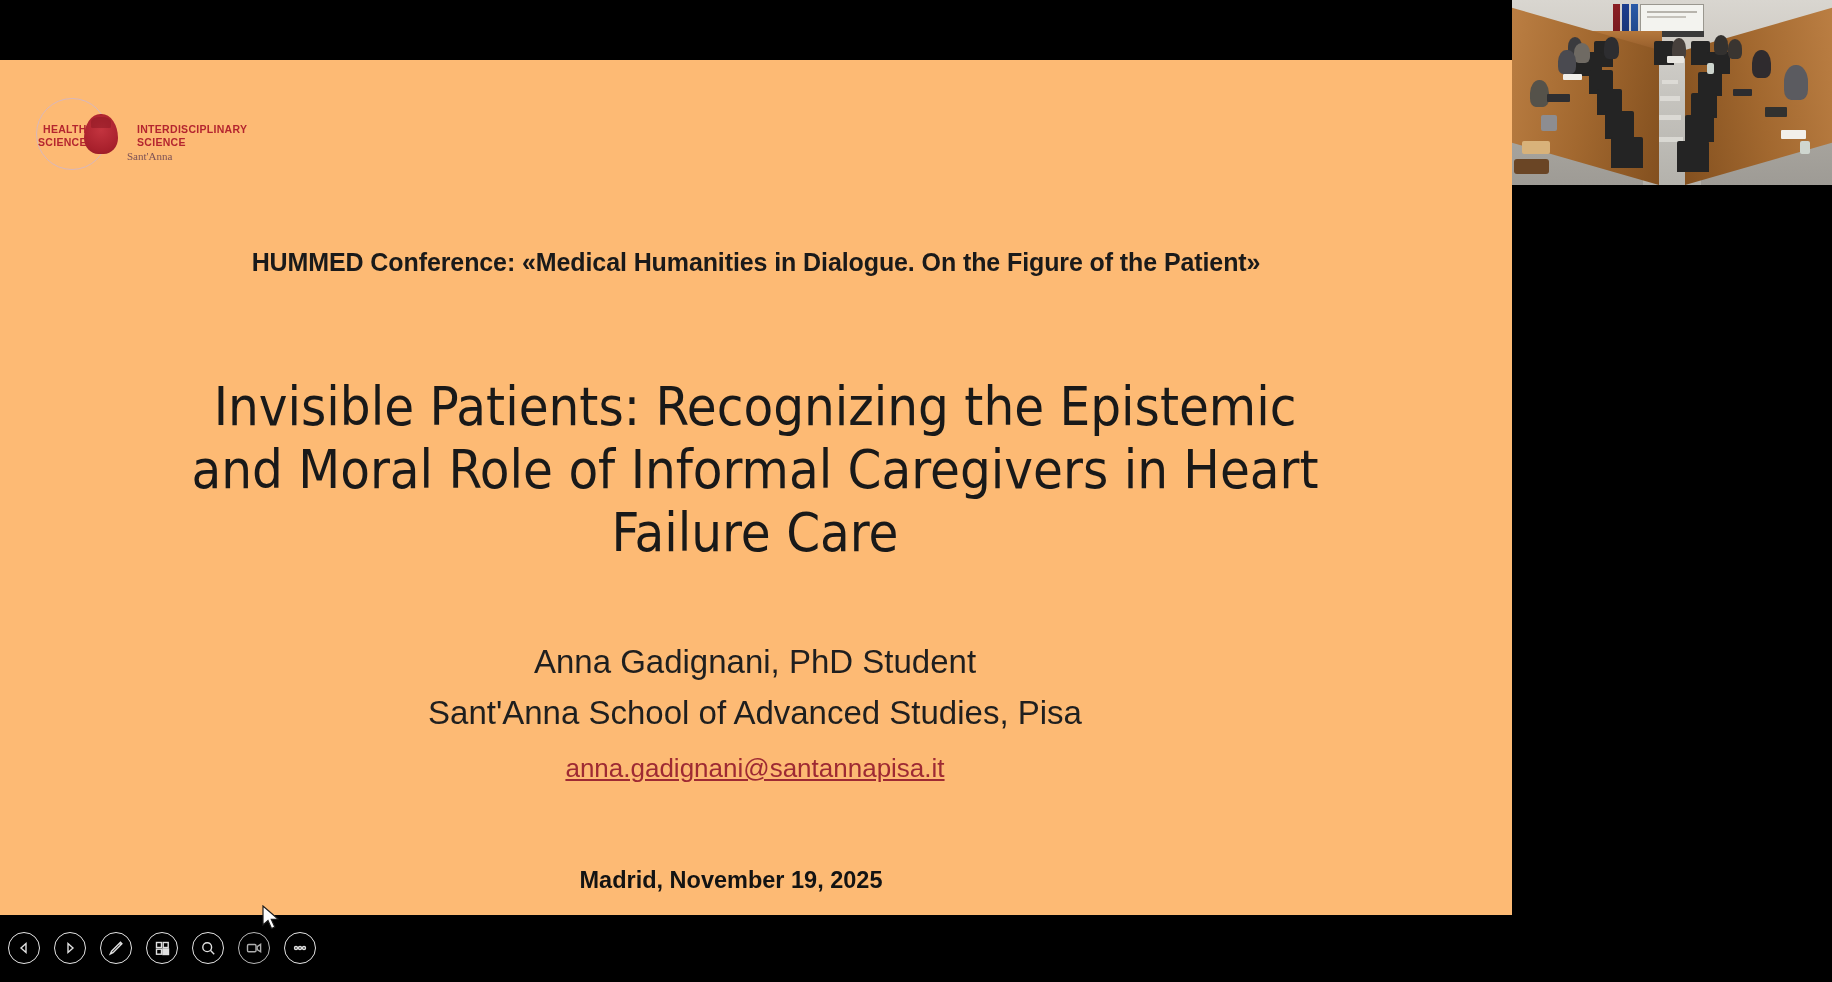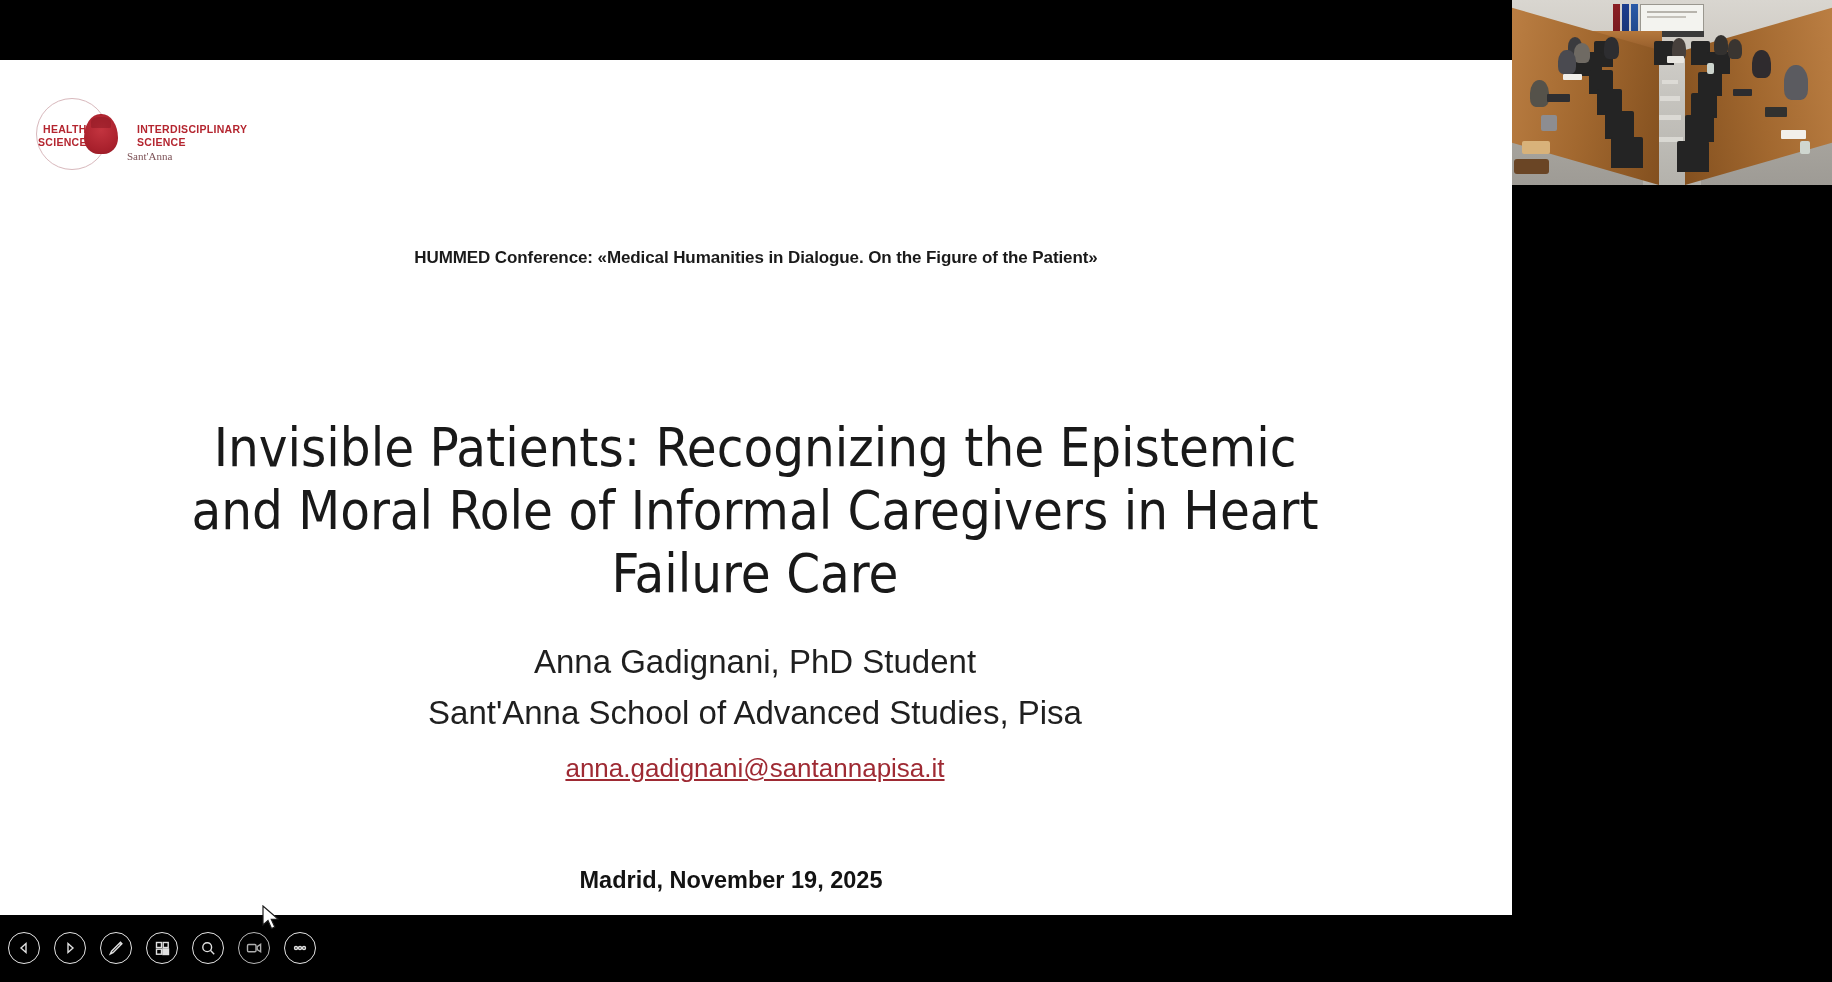--- a/index.html
+++ b/index.html
@@ -40,21 +40,21 @@
     background:linear-gradient(260deg,#c08347,#a2682f 55%,#83501f); }
   .tbl-head{ left:25%; top:17%; width:22%; height:13%;
     background:linear-gradient(#b5783c,#8c5526); }
   .chair{ position:absolute; background:#242424; border-radius:2px 2px 0 0; }
   .person{ position:absolute; border-radius:48% 48% 30% 30%; }
   .obj{ position:absolute; border-radius:1px; }
 
   
   #slide{
     position:absolute; left:0; top:60px; width:1512px; height:855px;
-    background:#ffffff; overflow:hidden;
+    background:#fdba74; overflow:hidden;
   }
 
   
   #logo{ position:absolute; left:36px; top:38px; width:205px; height:72px; }
   #logo-circle{ position:absolute; left:0; top:0; width:72px; height:72px;
     border:1px solid #d8b8bc; border-radius:50%; }
   #logo-emblem{ position:absolute; left:48px; top:16px; width:34px; height:40px;
     background:radial-gradient(circle at 50% 40%, #c3343f, #a8202c 70%, #8e1a24);
     border-radius:48% 48% 42% 42%/60% 60% 40% 40%; }
   #logo-emblem:after{ content:''; position:absolute; left:20%; top:8%; width:60%; height:26%;
@@ -66,21 +66,21 @@
   .logo-r1,.logo-r2{ position:absolute; color:#b4252f; font-weight:bold;
     font-size:10.5px; letter-spacing:.3px; }
   .logo-r1{ left:101px; top:25px; }
   .logo-r2{ left:101px; top:38px; }
   #logo-sub{ position:absolute; left:91px; top:52px; color:#7c5156;
     font-size:11px; font-family:"Liberation Serif", serif; }
 
   
   #conf-banner{
     position:absolute; left:0; top:188px; width:1512px; text-align:center;
-    font-size:17px; font-weight:bold; color:#1a1a1a; letter-spacing:-.1px;
+    font-size:25px; font-weight:bold; color:#1a1a1a; letter-spacing:-.1px;
   }
 
   
   #pres-popup{
     position:absolute; left:414px; top:220px; width:158px;
     border:2px solid #c0504d; background:#fdfdfd;
     font-size:13px; color:#2b2b2b; padding:3px 0 4px 0;
   }
   #pres-row{ display:flex; align-items:center; padding:0 5px 0 7px; height:19px; }
   #pres-title{ flex:1; font-size:13.5px; }
@@ -89,21 +89,20 @@
   #pres-close{ width:15px; text-align:center; font-size:13px; color:#2b2b2b; }
   #pres-resume{ padding:2px 0 0 7px; font-size:13.5px; white-space:nowrap; }
   #pres-resume u{ text-decoration:underline; }
 
   
   #slide-title{
     position:absolute; left:170px; top:315px; width:1170px; text-align:center;
     font-size:54px; line-height:1.17; color:#191919;
     font-family:"DejaVu Sans Condensed","Liberation Sans Narrow","Liberation Sans", sans-serif;
     font-stretch:condensed;
-    margin-top:41px;
   }
   #author-block{ position:absolute; left:170px; top:576px; width:1170px; text-align:center; }
   .author-line{ font-size:33px; line-height:1.56; color:#1f1f1f; }
   #email-link{ font-size:26px; color:#9e2a33; text-decoration:underline; }
   #footer-block{ position:absolute; left:170px; top:800px; width:1122px; text-align:center; }
   .footer-line{ font-size:23.5px; font-weight:bold; line-height:1.72; color:#131313; }
 
   
   #toolbar{ position:absolute; left:8px; bottom:18px; display:flex; gap:14px; }
   .tb-btn{ width:32px; height:32px; border-radius:50%;

